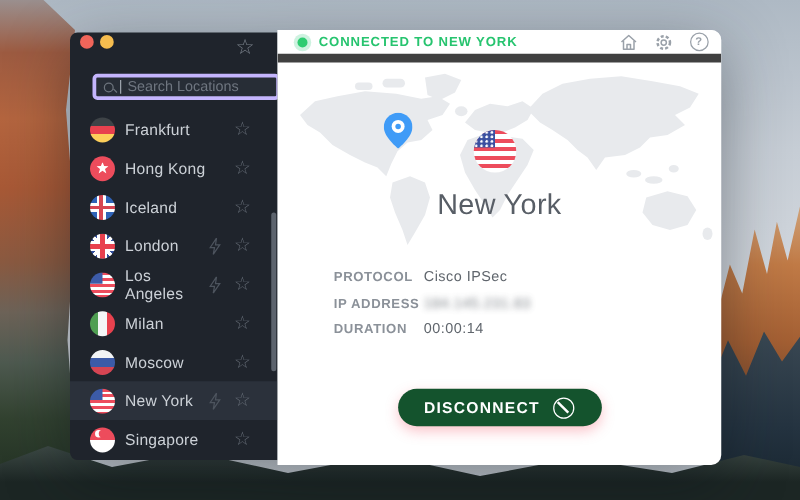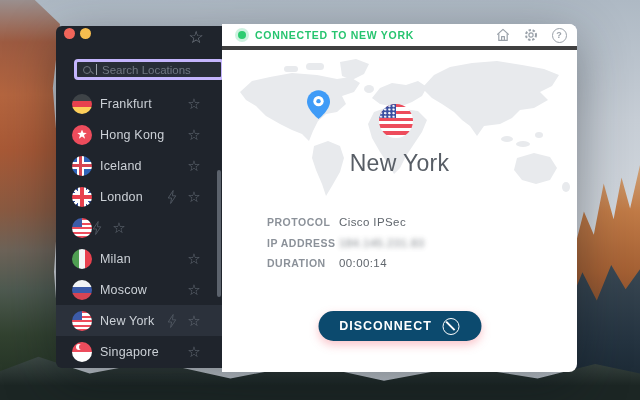--- a/index.html
+++ b/index.html
@@ -82,21 +82,21 @@
   .flag-ru { background:linear-gradient(180deg,#f2f4f5 0 34%,#3c5ba8 34% 67%,#d64553 67%); }
   .flag-sg { background:linear-gradient(180deg,#ed4c5c 0 50%,#fff 50%); }
   .flag-sg::before { content:''; position:absolute; left:4px; top:2.5px; width:6px; height:6px; border-radius:50%; background:#fff; }
   .flag-sg::after  { content:''; position:absolute; left:6.5px; top:2.5px; width:6px; height:6px; border-radius:50%; background:#ed4c5c; }
 
   
   .main { position:absolute; left:166px; top:0; width:355px; height:348px;
     background:#fff; border-radius:0 8px 8px 0; overflow:hidden; }
   .main-header { position:absolute; left:0; top:0; width:100%; height:26px;
     display:flex; align-items:center; padding:0 10px 0 16px; z-index:5;
-    background:rgba(255,255,255,.92); border-bottom:4px solid #404040; }
+    background:rgba(255,255,255,.92); border-bottom:7px solid #404040; }
   .status-dot { width:8px; height:8px; border-radius:50%; background:#2ecc71;
     box-shadow:0 0 0 3px rgba(58,204,130,.25); margin-right:9px; }
   .status-text { font-size:10.5px; font-weight:bold; color:#27c46f; letter-spacing:.7px; flex:1; }
   .hdr-icons { display:flex; gap:12px; align-items:center; }
   .hicon { width:16px; height:16px; display:flex; align-items:center; justify-content:center; cursor:default; }
   .help-bubble { width:15px; height:15px; border:1.2px solid #9aa1a9; border-radius:50%;
     color:#9aa1a9; font-size:9px; font-weight:bold; text-align:center; line-height:12.5px; }
 
   .map { position:absolute; left:0; top:30px; width:355px; height:152px; }
   .pin { position:absolute; left:85px; top:66px; z-index:2; }
@@ -114,21 +114,21 @@
     font-size:14px; color:#99a0a8; }
 
   .details { position:absolute; left:45px; top:192px; right:16px; z-index:3;
     display:flex; flex-direction:column; gap:8.5px; }
   .det-row { display:flex; align-items:center; height:12px; }
   .det-label { width:72px; font-size:10.5px; font-weight:bold; color:#8b9199; letter-spacing:.5px; }
   .det-value { font-size:11.5px; color:#60666d; letter-spacing:.4px; }
   .det-value.redacted { filter:blur(2.5px); opacity:.8; }
 
   .disconnect { position:absolute; left:50%; transform:translateX(-50%); top:287px; z-index:3;
-    width:163px; height:30px; border:none; border-radius:15px; background:#0c4a6e;
+    width:163px; height:30px; border:none; border-radius:15px; background:#14532d;
     display:flex; align-items:center; justify-content:center; gap:11px; cursor:pointer;
     box-shadow:0 4px 10px rgba(241,87,103,.35);
     font-family:"Liberation Sans", sans-serif; }
   .disconnect-label { color:#fff; font-size:12.5px; font-weight:bold; letter-spacing:1px; }
   .no-icon { width:17px; height:17px; border:1.6px solid #fff; border-radius:50%; position:relative; flex:0 0 17px; }
   .no-icon::after { content:''; position:absolute; left:.6px; top:6.1px; width:12.2px; height:1.6px;
     background:#fff; transform:rotate(45deg); }
 </style>
 </head>
 <body>
@@ -181,20 +181,21 @@
         <div class="loc-row">
     <span class="flag flag-gb"></span>
     <span class="loc-name">London</span>
     <svg class="bolt" viewBox="0 0 10 14" style="visibility: visible;">
       <path d="M6.2 0.5 L1.2 8 H4.6 L3.6 13.5 L8.8 5.8 H5.4 Z" fill="none" stroke="#4d545e" stroke-width="1"></path>
     </svg>
     <span class="row-star">☆</span>
   </div>
         <div class="loc-row">
     <span class="flag flag-us"></span>
+    <span class="loc-name">Los Angeles</span>
     <svg class="bolt" viewBox="0 0 10 14" style="visibility: visible;">
       <path d="M6.2 0.5 L1.2 8 H4.6 L3.6 13.5 L8.8 5.8 H5.4 Z" fill="none" stroke="#4d545e" stroke-width="1"></path>
     </svg>
     <span class="row-star">☆</span>
   </div>
         <div class="loc-row">
     <span class="flag flag-it"></span>
     <span class="loc-name">Milan</span>
     <svg class="bolt" viewBox="0 0 10 14" style="visibility: hidden;">
       <path d="M6.2 0.5 L1.2 8 H4.6 L3.6 13.5 L8.8 5.8 H5.4 Z" fill="none" stroke="#4d545e" stroke-width="1"></path>

